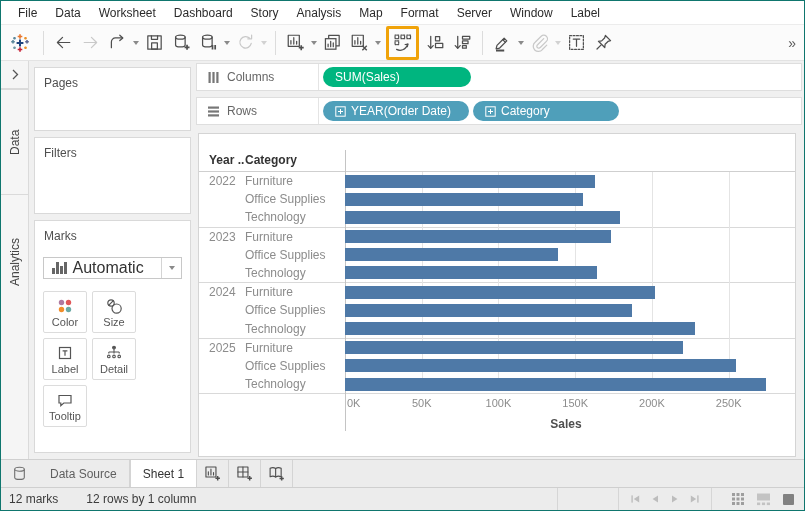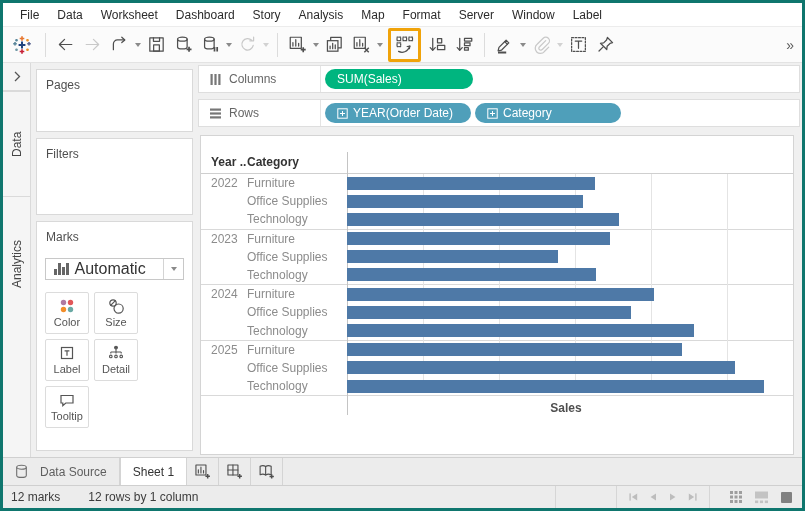--- a/index.html
+++ b/index.html
@@ -1,18 +1,18 @@
 <!DOCTYPE html>
 <html><head>
 <meta charset="utf-8">
 <style>
   * { margin:0; padding:0; box-sizing:border-box; }
   html,body { background:#ffffff; }
   body { font-family:"Liberation Sans", sans-serif; color:#333; }
-  .window { width:805px; height:511px; border:3px solid #0f766e; background:#f0f0f0;
+  .window { width:805px; height:511px; border:1px solid #0f766e; background:#f0f0f0;
             display:flex; flex-direction:column; overflow:hidden; position:relative; }
 
   
   .menubar { height:24px; background:#fff; display:flex; align-items:center; padding-left:8px;
              border-bottom:1px solid #ececec; flex:0 0 auto; }
   .menu-item { font-size:12px; color:#2b2b2b; padding:0 9px; line-height:24px; cursor:default; }
 
   
   .toolbar { height:36px; background:#fbfbfb; border-bottom:1px solid #e3e3e3; display:flex;
              align-items:center; padding:0 6px 0 4px; flex:0 0 auto; }
@@ -85,21 +85,21 @@
   .gridline { position:absolute; top:0; bottom:0; width:1px; background:#e4e4e4; }
   .axis-vline { position:absolute; left:146px; top:2px; bottom:0; width:1px; background:#c4c4c4; }
   .axis-row { position:relative; margin-left:146px; margin-right:8px; height:18px; }
   .tick { position:absolute; top:3px; font-size:11px; color:#8c8c8c; transform:translateX(-50%); white-space:nowrap; }
   .tick.first { transform:none; margin-left:2px; }
   .axis-title-row { margin-left:146px; margin-right:8px; text-align:center; padding-top:5px;
                     font-size:12px; color:#4f4f4f; font-weight:bold; }
 
   
   .tabsbar { height:28px; background:#ececec; border-top:1px solid #d0d0d0; display:flex; align-items:stretch; flex:0 0 auto; }
-  .sheettab { display:flex; align-items:center; gap:12px; font-size:12px; color:#5f5f5f;
+  .sheettab { display:flex; align-items:center; gap:24px; font-size:12px; color:#5f5f5f;
               padding:0 12px; border-right:1px solid #d4d4d4; }
   .sheettab.active { background:#fff; color:#333; border-right:1px solid #d4d4d4; border-left:1px solid #d4d4d4; }
   .tab-iconbtn { width:32px; display:flex; align-items:center; justify-content:center; border-right:1px solid #d4d4d4; color:#4f4f4f; }
 
   
   .statusbar { height:23px; background:#ececec; border-top:1px solid #cfcfcf; display:flex; align-items:center;
                font-size:12px; color:#3c3c3c; flex:0 0 auto; }
   .status-marks { margin-left:8px; }
   .status-dims { margin-left:28px; }
   .status-agg { margin-left:36px; }
@@ -523,20 +523,28 @@
               </div>
             </div>
           <div id="gridlines">
               <div class="gridline" style="left: 17.3611%;"></div>
               <div class="gridline" style="left: 34.7222%;"></div>
               <div class="gridline" style="left: 52.0833%;"></div>
               <div class="gridline" style="left: 69.4444%;"></div>
               <div class="gridline" style="left: 86.8056%;"></div>
             </div>
           <div class="axis-vline"></div>
+          <div class="axis-row" id="axis-row">
+              <span class="tick first" style="left: 0%;">0K</span>
+              <span class="tick" style="left: 17.3611%;">50K</span>
+              <span class="tick" style="left: 34.7222%;">100K</span>
+              <span class="tick" style="left: 52.0833%;">150K</span>
+              <span class="tick" style="left: 69.4444%;">200K</span>
+              <span class="tick" style="left: 86.8056%;">250K</span>
+            </div>
           <div class="axis-title-row">
             <span>Sales</span>
           </div>
         </div>
       </div>
 
     </div>
   </div>
 
   <div class="tabsbar">

